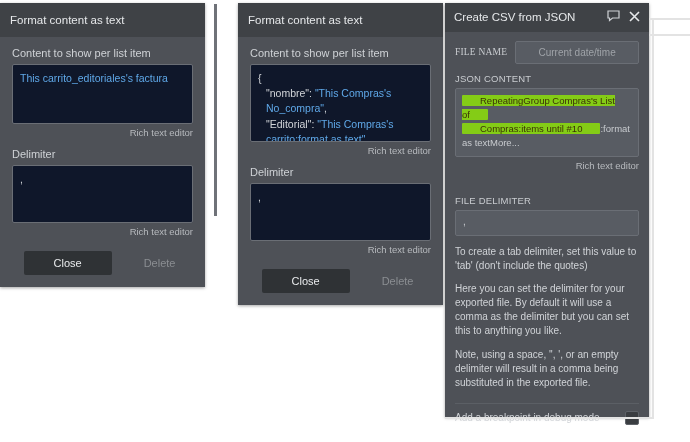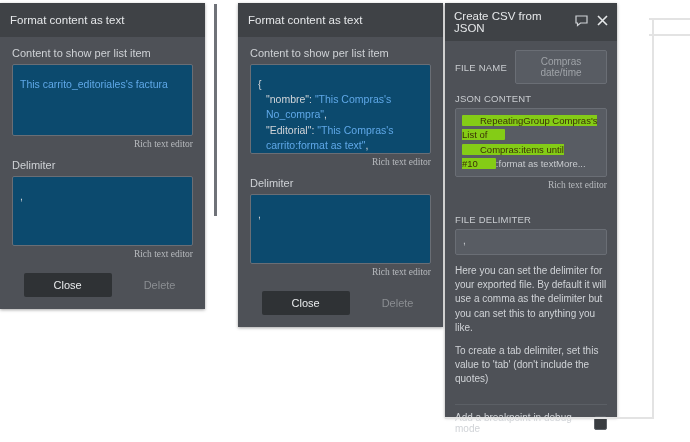--- a/index.html
+++ b/index.html
@@ -35,35 +35,34 @@
   }
   .panel-body {
     padding: 10px 12px 12px 12px;
   }
   .field-label {
     font-size: 11px;
     color: #cfd2d6;
     margin-bottom: 5px;
   }
   .textbox {
-    background: #0c4a6e;
+    background: #0f172a;
     border: 1px solid #6a6e75;
     border-radius: 2px;
-    padding: 12px 7px;
+    padding: 6px 7px;
     color: #cfd2d6;
     font-size: 10.5px;
     line-height: 1.45;
     overflow: hidden;
   }
   .rte-note {
     text-align: right;
     font-size: 9.5px;
     color: #b7babe;
     margin-top: 3px;
-    font-family: Liberation Serif, serif;
   }
   .tok-blue { color: #5fa8e8; }
   .tok-plain { color: #d2d5d9; }
 
   
   .btn-row {
     display: flex;
     align-items: center;
     justify-content: center;
     gap: 26px;
@@ -113,21 +112,21 @@
     top: 4px;
     width: 3px;
     height: 212px;
     background: #6f7278;
   }
 
   
   #csv-panel {
     left: 445px;
     top: 3px;
-    width: 172px;
+    width: 204px;
     height: 414px;
     background: #4e5157;
   }
   #csv-panel .panel-header {
     background: #3f4246;
     padding: 7px 9px;
   }
   .hdr-icons { display: flex; align-items: center; gap: 9px; }
   .icon-btn { cursor: pointer; line-height: 1; }
   .csv-body {
@@ -149,21 +148,21 @@
     padding: 5px 7px;
     font-size: 10px;
     color: #c8cbcf;
   }
   .csv-row {
     display: flex;
     align-items: center;
     gap: 8px;
     margin-bottom: 9px;
   }
-  .csv-row .csv-label { margin-bottom: 0; white-space: nowrap; }
+  .csv-row .csv-label { margin-bottom: 0; white-space: nowrap; font-family: Liberation Serif, serif; }
   .csv-row .csv-input { flex: 1; text-align: center; color: #9fa3a8; }
 
   .json-box {
     background: #585c63;
     border: 1px solid #6a6e75;
     border-radius: 2px;
     padding: 5px 6px;
     min-height: 30px;
     font-size: 9.5px;
     line-height: 1.5;
@@ -288,36 +287,37 @@
         <svg width="11" height="11" viewBox="0 0 11 11">
             <path d="M1 1l9 9M10 1l-9 9" stroke="#e6e8ea" stroke-width="1.6"></path>
           </svg>
       </span>
     </span>
   </div>
 
   <div class="csv-body">
     <div class="csv-row">
       <span class="csv-label">FILE NAME</span>
-      <span class="csv-input">Compras date/time</span>
+      <span class="csv-input">Current date/time</span>
     </div>
 
     <div class="csv-label">JSON CONTENT</div>
     <div class="json-box">
       <span class="chip">RepeatingGroup Compras's List of</span><br>
       <span class="chip">Compras:items until #10</span><span class="more">:format as text</span><span class="more">More...</span>
     </div>
     <div class="rte-note">Rich text editor</div>
 
 
     <div class="csv-label" style="margin-top:24px;">FILE DELIMITER</div>
     <div class="delim-input">,</div>
 
+    <p class="helptext">To create a tab delimiter, set this value to 'tab' (don't include the quotes)</p>
     <p class="helptext">Here you can set the delimiter for your exported file. By default it will use a comma as the delimiter but you can set this to anything you like.</p>
-    <p class="helptext">To create a tab delimiter, set this value to 'tab' (don't include the quotes)</p>
+    <p class="helptext">Note, using a space, '', ', or an empty delimiter will result in a comma being substituted in the exported file.</p>
 
     <div class="breakpoint-row">
       <span class="breakpoint-label">Add a breakpoint in debug mode</span>
       <span class="breakpoint-sq"></span>
     </div>
   </div>
 </div>
 
 <div class="rail" id="rail-top"></div>
 <div class="rail" id="rail-top2"></div>

